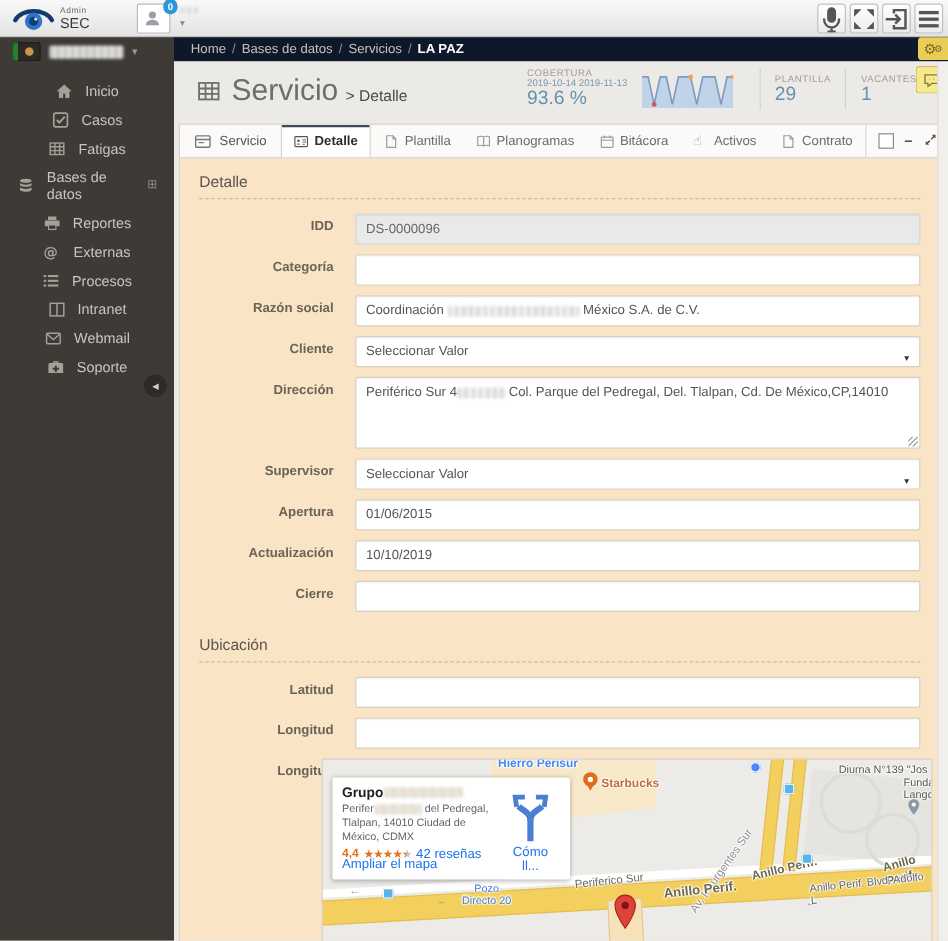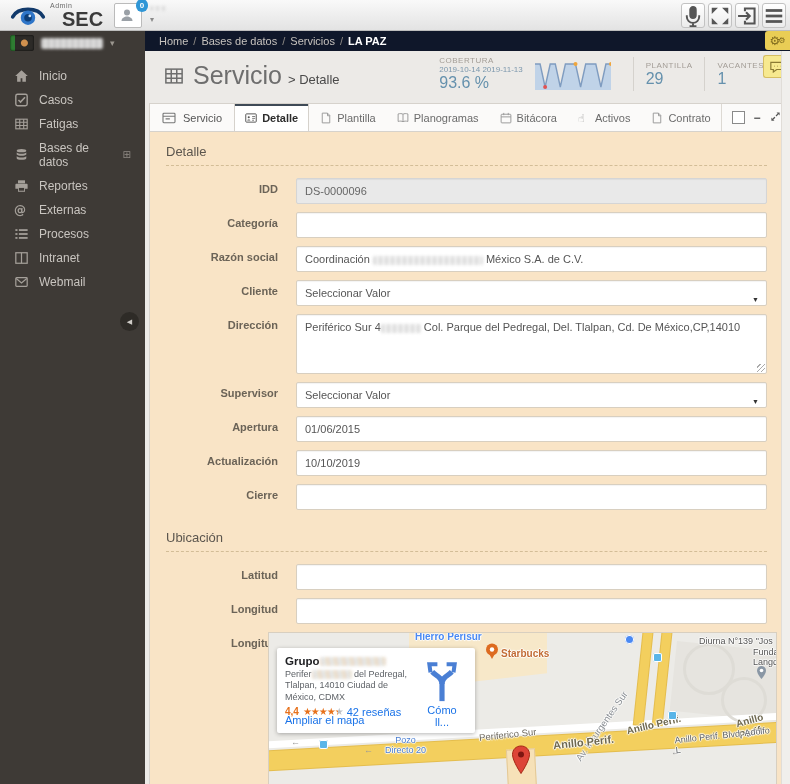--- a/index.html
+++ b/index.html
@@ -5,42 +5,42 @@
   html,body{margin:0;padding:0;}
   body{width:790px;height:784px;position:relative;overflow:hidden;
        font-family:"Liberation Sans",sans-serif;background:#eceae7;font-size:12px;}
   
   .topbar{position:absolute;top:0;left:0;right:0;height:30px;
           background:linear-gradient(#f9f9f9,#e3e3e3);border-bottom:1px solid #bdbdbd;z-index:30;}
   .logo{position:absolute;left:0;top:0;width:112px;height:30px;display:flex;align-items:center;padding-left:10px;}
   .logo .eye{width:36px;height:24px;}
   .logo-text{margin-left:4px;line-height:1;}
   .logo-text .l1{font-size:7px;color:#6a6a6a;letter-spacing:.5px;}
-  .logo-text .l2{font-size:20px;font-weight:bold;color:#3a3a3a;margin-left:12px;}
+  .logo-text .l2{font-size:12px;font-weight:normal;color:#3a3a3a;}
   .avatar-btn{position:absolute;left:114px;top:3px;width:26px;height:23px;background:#fff;
               border:1px solid #bbb;border-radius:2px;}
   .avatar-btn svg{width:16px;height:16px;margin:3px 0 0 4px;}
   .badge{position:absolute;top:-5px;right:-7px;min-width:8px;height:13px;padding:0 2px;border-radius:8px;
          background:#2f96d6;color:#fff;font-size:8px;line-height:13px;text-align:center;font-weight:bold;}
   .user-mini{position:absolute;left:150px;top:6px;}
   .user-mini .redact{width:16px;height:5px;display:block;}
   .user-mini .caret{color:#8a8a8a;font-size:8px;line-height:8px;}
   .top-icons{position:absolute;right:4px;top:3px;display:flex;gap:3px;}
   .tbtn{width:22px;height:23px;border:1px solid #c2c2c2;border-radius:3px;background:linear-gradient(#fff,#ececec);
         color:#555;display:flex;align-items:center;justify-content:center;}
   .tbtn svg{width:13px;height:13px;}
   
   .sidebar{position:absolute;top:30px;left:0;width:145px;bottom:0;background:#3e3a36;z-index:20;}
   .user-row{height:26px;display:flex;align-items:center;padding:0 10px;gap:7px;}
   .flag{width:24px;height:16px;border-radius:2px;background:linear-gradient(90deg,#2e7d32 0 5px,#2c2a27 5px),
         radial-gradient(circle at 60% 50%, #c77b2e 0 3px, transparent 4px);background-blend-mode:screen;
         box-shadow:inset 0 0 2px #000;}
   .user-row .redact{width:62px;height:11px;}
   .user-row .caret{color:#9b968f;font-size:9px;}
-  .side-item{display:flex;align-items:center;gap:10px;padding:5px 14px;color:#c9c5c0;font-size:12px;cursor:pointer;}
+  .side-item{display:flex;align-items:center;gap:10px;padding:5px 14px;color:#c9c5c0;font-size:12px;cursor:pointer;justify-content:center;}
   .side-item .icn{width:15px;height:14px;color:#a5a09a;flex:0 0 15px;}
   .side-item .plus{margin-left:auto;color:#8f8a84;font-size:10px;}
   .side-menu{padding-top:8px;}
   .collapse-btn{position:absolute;right:6px;top:282px;width:19px;height:19px;border-radius:50%;
       background:#2e2b27;color:#cfccc7;font-size:7px;display:flex;align-items:center;justify-content:center;}
   
   .crumbbar{position:absolute;top:30px;left:145px;right:0;height:21px;background:#0f172a;z-index:25;
             display:flex;align-items:center;padding-left:14px;font-size:11px;}
   .crumbbar a{color:#c6c2bd;text-decoration:none;}
   .crumbbar .sep{color:#8f8b86;margin:0 5px;}
@@ -274,20 +274,28 @@
         <span>Intranet</span>
       </div>
       <div class="side-item">
         <span class="icn">
           <svg viewBox="0 0 16 16" fill="none" stroke="currentColor" stroke-width="1.4">
             <rect x="1.5" y="3" width="13" height="10" rx="1"></rect>
             <path d="M2 4l6 5 6-5"></path>
           </svg>
         </span>
         <span>Webmail</span>
+      </div>
+      <div class="side-item">
+        <span class="icn">
+          <svg viewBox="0 0 16 16" fill="currentColor" fill-rule="evenodd">
+            <path d="M5.5 4V2.3h5V4h3c.8 0 1.5.7 1.5 1.5v8H1v-8C1 4.7 1.7 4 2.5 4h3zm1.2-.3h2.6V4H6.7zM7 6.5h2v2h2v2H9v2H7v-2H5v-2h2z"></path>
+          </svg>
+        </span>
+        <span>Soporte</span>
       </div>
     </div>
   <div class="collapse-btn">
     <span>◀</span>
   </div>
 </div>
 
 <div class="crumbbar">
   <span id="crumbs"><a href="#">Home</a><span class="sep">/</span><a href="#">Bases de datos</a><span class="sep">/</span><a href="#">Servicios</a><span class="sep">/</span><span class="cur">LA PAZ</span></span>
   <div class="cog-btn">

